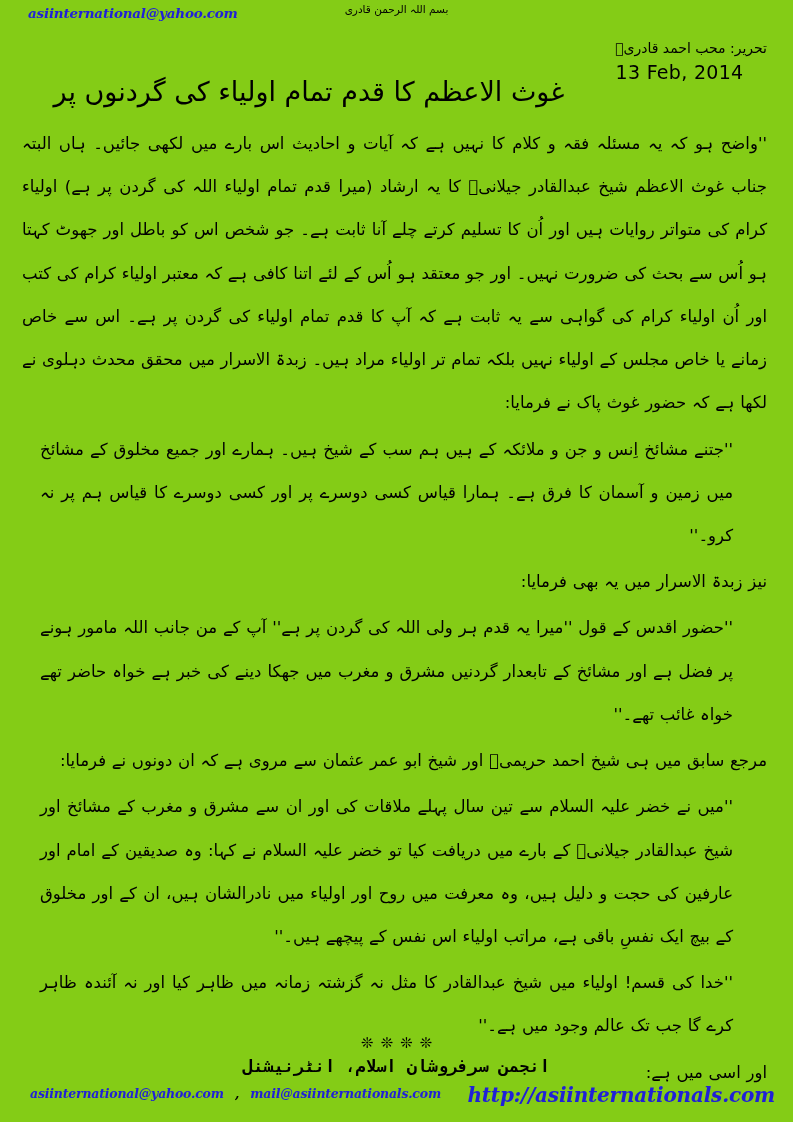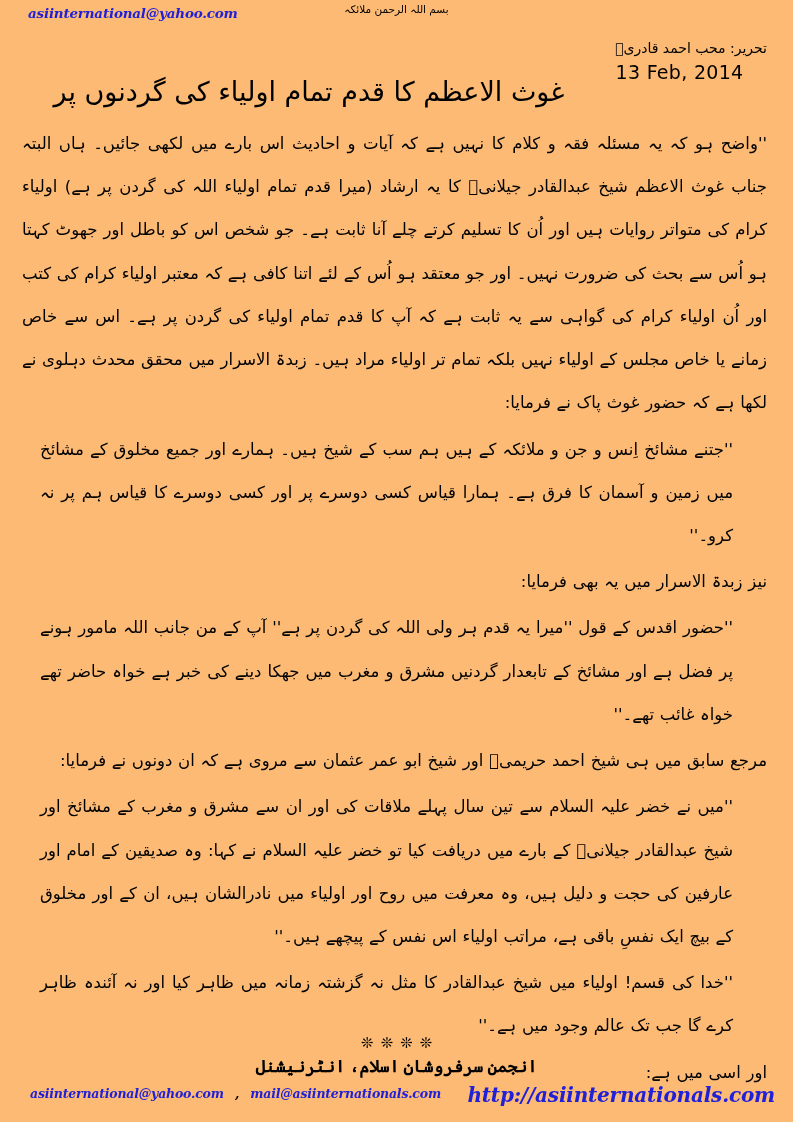--- a/index.html
+++ b/index.html
@@ -5,21 +5,21 @@
 <style>
   html, body {
     margin: 0;
     padding: 0;
     background: #ffffff;
   }
   .page {
     position: relative;
     width: 793px;
     height: 1122px;
-    background: #fdba74;
+    background: #84cc16;
     overflow: hidden;
     font-family: "DejaVu Sans", "Liberation Sans", sans-serif;
     box-sizing: border-box;
   }
 
   
   .header-bar {
     position: relative;
     height: 30px;
     padding: 6px 0 0 0;
@@ -129,21 +129,21 @@
     direction: ltr;
     font-size: 15px;
     letter-spacing: 7px;
     color: #000000;
     line-height: 1;
     margin-bottom: 5px;
     padding-left: 7px;
   }
   .org-name {
     direction: rtl;
-    font-family: Liberation Serif, serif;
+    font-family: Liberation Mono, monospace;
     font-size: 17px;
     font-weight: bold;
     color: #000000;
     margin-bottom: 9px;
   }
   .footer-links {
     position: relative;
     height: 22px;
     direction: ltr;
   }
@@ -179,21 +179,21 @@
     letter-spacing: -0.2px;
   }
 </style>
 </head>
 <body>
 
 <div class="page">
 
   <div class="header-bar">
     <div class="header-email">asiinternational@yahoo.com</div>
-    <div class="bismillah">بسم اللہ الرحمن ملائکہ</div>
+    <div class="bismillah">بسم اللہ الرحمن قادری</div>
   </div>
 
   <div class="title-block">
     <div class="byline">
       <div class="byline-author">تحریر: محب احمد قادریؒ</div>
       <div class="byline-date">13 Feb, 2014</div>
     </div>
     <h1 class="main-title">غوث الاعظم کا قدم تمام اولیاء کی گردنوں پر</h1>
   </div>
 

